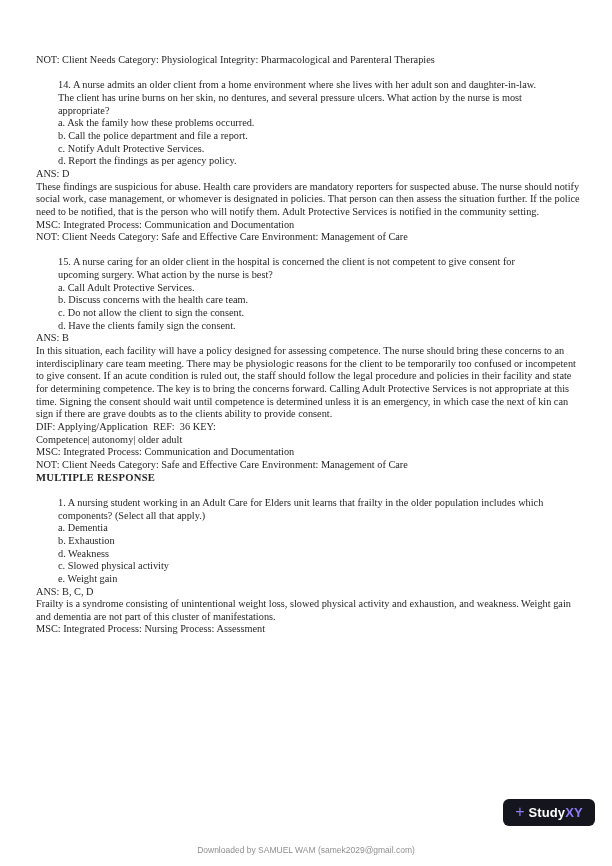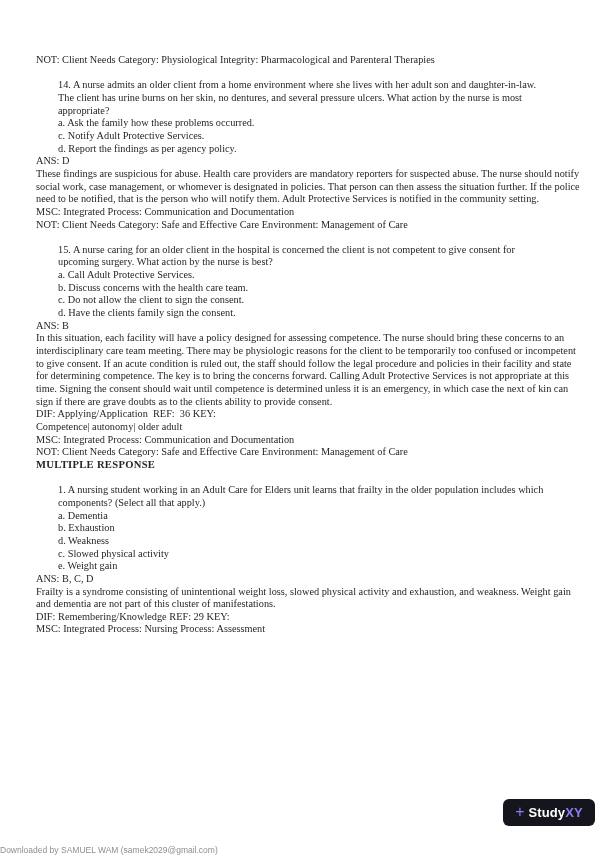--- a/index.html
+++ b/index.html
@@ -56,36 +56,37 @@
     font-weight: bold;
     color: #ffffff;
     letter-spacing: 0.1px;
   }
   .studyxy .brand .accent { color: #8d7bf4; }
   .footer {
     position: absolute;
     left: 0;
     right: 0;
     top: 845px;
-    text-align: left;
+    text-align: center;
     font-family: "Liberation Sans", sans-serif;
     font-size: 8.5px;
     color: #8f8f8f;
   }
 </style>
 </head>
 <body>
 
 <div class="doc">
 
   <p class="meta indent">NOT: Client Needs Category: Physiological Integrity: Pharmacological and Parenteral Therapies</p>
 
   <div class="q gap">
     <p class="question">14. A nurse admits an older client from a home environment where she lives with her adult son and daughter-in-law. The client has urine burns on her skin, no dentures, and several pressure ulcers. What action by the nurse is most appropriate?</p>
     <p class="option">a. Ask the family how these problems occurred.</p>
+    <p class="option">b. Call the police department and file a report.</p>
     <p class="option">c. Notify Adult Protective Services.</p>
     <p class="option">d. Report the findings as per agency policy.</p>
   </div>
   <p class="answer indent gap">ANS: D</p>
   <p class="rationale">These findings are suspicious for abuse. Health care providers are mandatory reporters for suspected abuse. The nurse should notify social work, case management, or whomever is designated in policies. That person can then assess the situation further. If the police need to be notified, that is the person who will notify them. Adult Protective Services is notified in the community setting.</p>
   <p class="meta indent">MSC: Integrated Process: Communication and Documentation</p>
   <p class="meta indent">NOT: Client Needs Category: Safe and Effective Care Environment: Management of Care</p>
 
   <div class="q gap">
     <p class="question">15. A nurse caring for an older client in the hospital is concerned the client is not competent to give consent for upcoming surgery. What action by the nurse is best?</p>
@@ -106,21 +107,20 @@
   <div class="q gap">
     <p class="question">1. A nursing student working in an Adult Care for Elders unit learns that frailty in the older population includes which components? (Select all that apply.)</p>
     <p class="option">a. Dementia</p>
     <p class="option">b. Exhaustion</p>
     <p class="option">d. Weakness</p>
     <p class="option">c. Slowed physical activity</p>
     <p class="option">e. Weight gain</p>
   </div>
   <p class="answer indent gap">ANS: B, C, D</p>
   <p class="rationale">Frailty is a syndrome consisting of unintentional weight loss, slowed physical activity and exhaustion, and weakness. Weight gain and dementia are not part of this cluster of manifestations.</p>
-  <p class="meta gap">DIF: Remembering/Knowledge REF: 29 KEY:</p>
   <p class="meta indent">MSC: Integrated Process: Nursing Process: Assessment</p>
 
 </div>
 
 <div class="studyxy">
   <span class="plus">+</span>
   <span class="brand"><span>Study</span><span class="accent">XY</span></span>
 </div>
 
 <div class="footer">Downloaded by SAMUEL WAM (samek2029@gmail.com)</div>

